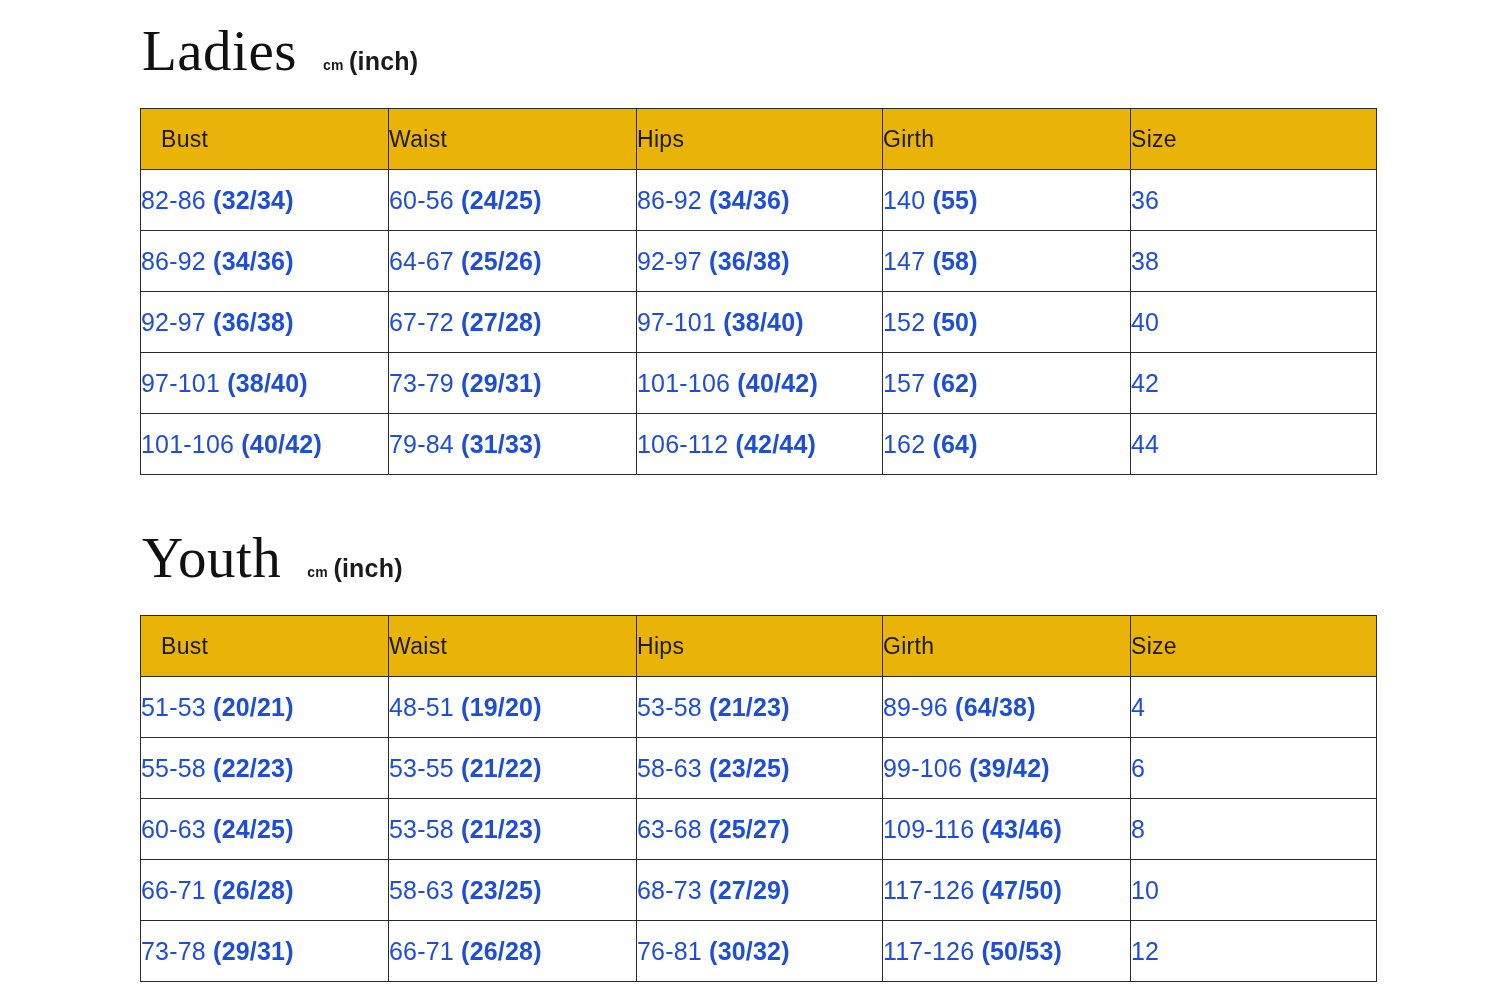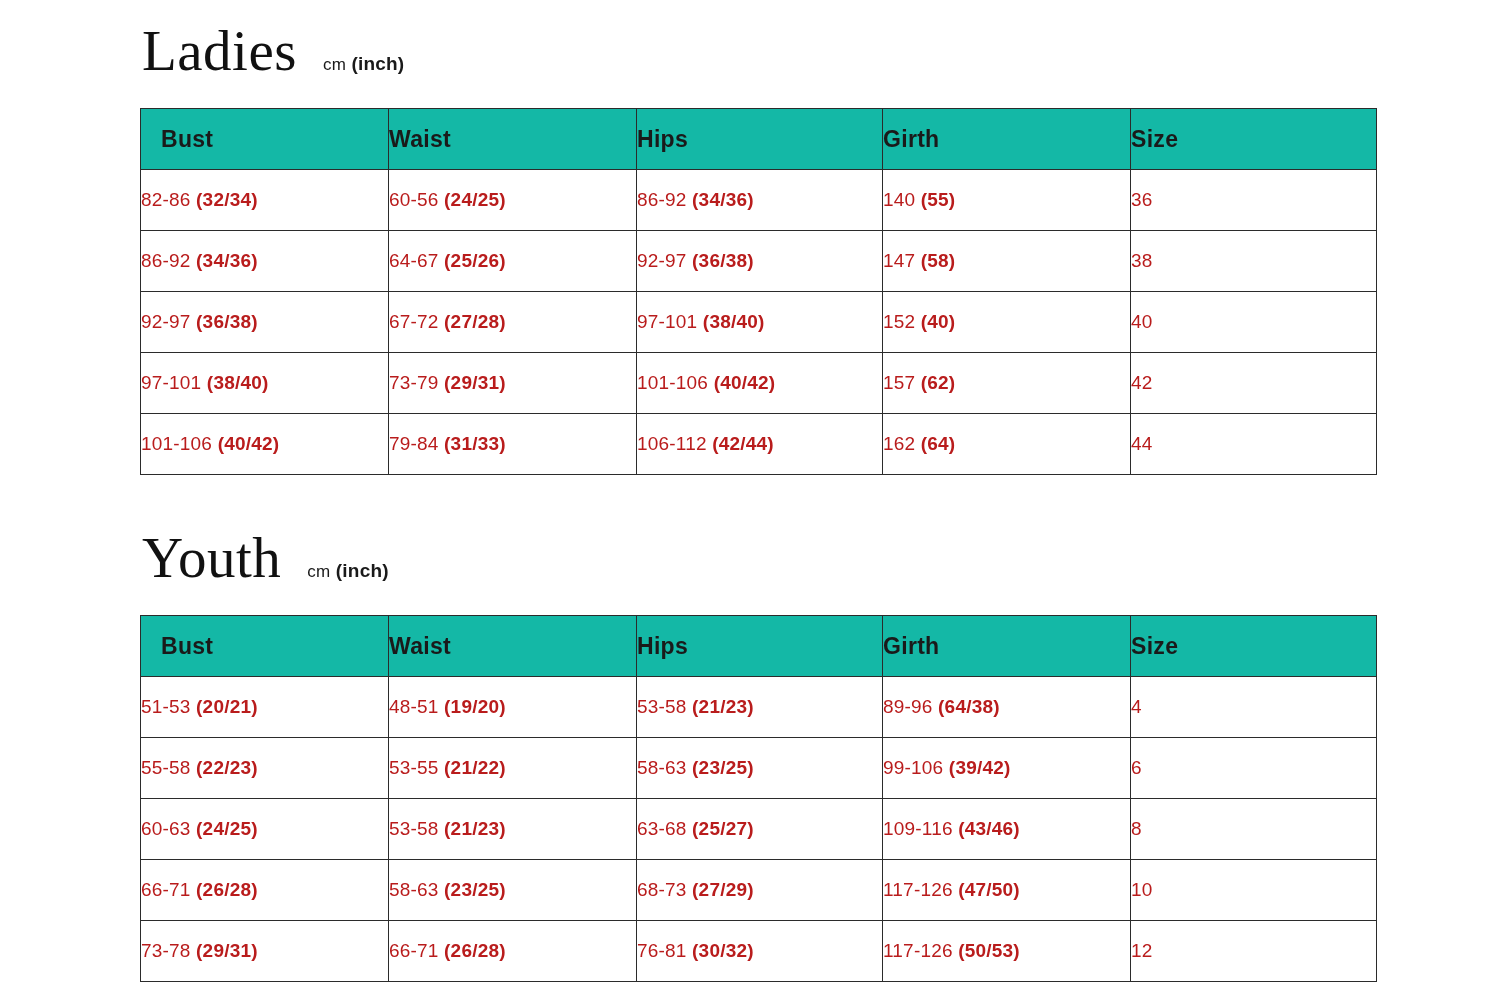--- a/index.html
+++ b/index.html
@@ -44,58 +44,58 @@
     letter-spacing: 0.5px;
     color: #111;
   }
   .unit-note {
     font-size: 19px;
     color: #1a1a1a;
     white-space: nowrap;
     letter-spacing: 0.2px;
   }
   .unit-note .unit-cm {
-    font-weight: 400;
-    font-size: 17px;
+    font-weight: 700;
+    font-size: 14px;
   }
   .unit-note .unit-inch {
     font-weight: bold;
-    font-size: 19px;
+    font-size: 25px;
   }
 
   table.size-table {
     border-collapse: collapse;
     table-layout: fixed;
     width: 1236px;
     background: #fff;
   }
   table.size-table th,
   table.size-table td {
     border: 1px solid #2b2b2b;
     text-align: left;
     vertical-align: middle;
     padding: 0;
     height: 60px;
   }
   table.size-table thead th {
-    background: #14b8a6;
+    background: #eab308;
     font-size: 23px;
-    font-weight: bold;
+    font-weight: normal;
     letter-spacing: 0.3px;
     height: 60px;
   }
   table.size-table thead th.col-bust {
     text-align: left;
     padding-left: 20px;
   }
   table.size-table tbody td {
-    font-size: 19px;
+    font-size: 25px;
     font-weight: 400;
     letter-spacing: 0.2px;
-    color: #b91c1c;
+    color: #1d4ed8;
   }
   td .range { font-weight: 400; }
   td .inch  { font-weight: bold; }
 
   
   col.c-bust  { width: 248px; }
   col.c-waist { width: 248px; }
   col.c-hips  { width: 246px; }
   col.c-girth { width: 248px; }
   col.c-size  { width: 246px; }
@@ -142,21 +142,21 @@
             <td><span class="range">86-92</span> <span class="inch">(34/36)</span></td>
             <td><span class="range">64-67</span> <span class="inch">(25/26)</span></td>
             <td><span class="range">92-97</span> <span class="inch">(36/38)</span></td>
             <td><span class="range">147</span> <span class="inch">(58)</span></td>
             <td><span class="range">38</span></td>
           </tr>
           <tr>
             <td><span class="range">92-97</span> <span class="inch">(36/38)</span></td>
             <td><span class="range">67-72</span> <span class="inch">(27/28)</span></td>
             <td><span class="range">97-101</span> <span class="inch">(38/40)</span></td>
-            <td><span class="range">152</span> <span class="inch">(40)</span></td>
+            <td><span class="range">152</span> <span class="inch">(50)</span></td>
             <td><span class="range">40</span></td>
           </tr>
           <tr>
             <td><span class="range">97-101</span> <span class="inch">(38/40)</span></td>
             <td><span class="range">73-79</span> <span class="inch">(29/31)</span></td>
             <td><span class="range">101-106</span> <span class="inch">(40/42)</span></td>
             <td><span class="range">157</span> <span class="inch">(62)</span></td>
             <td><span class="range">42</span></td>
           </tr>
           <tr>

